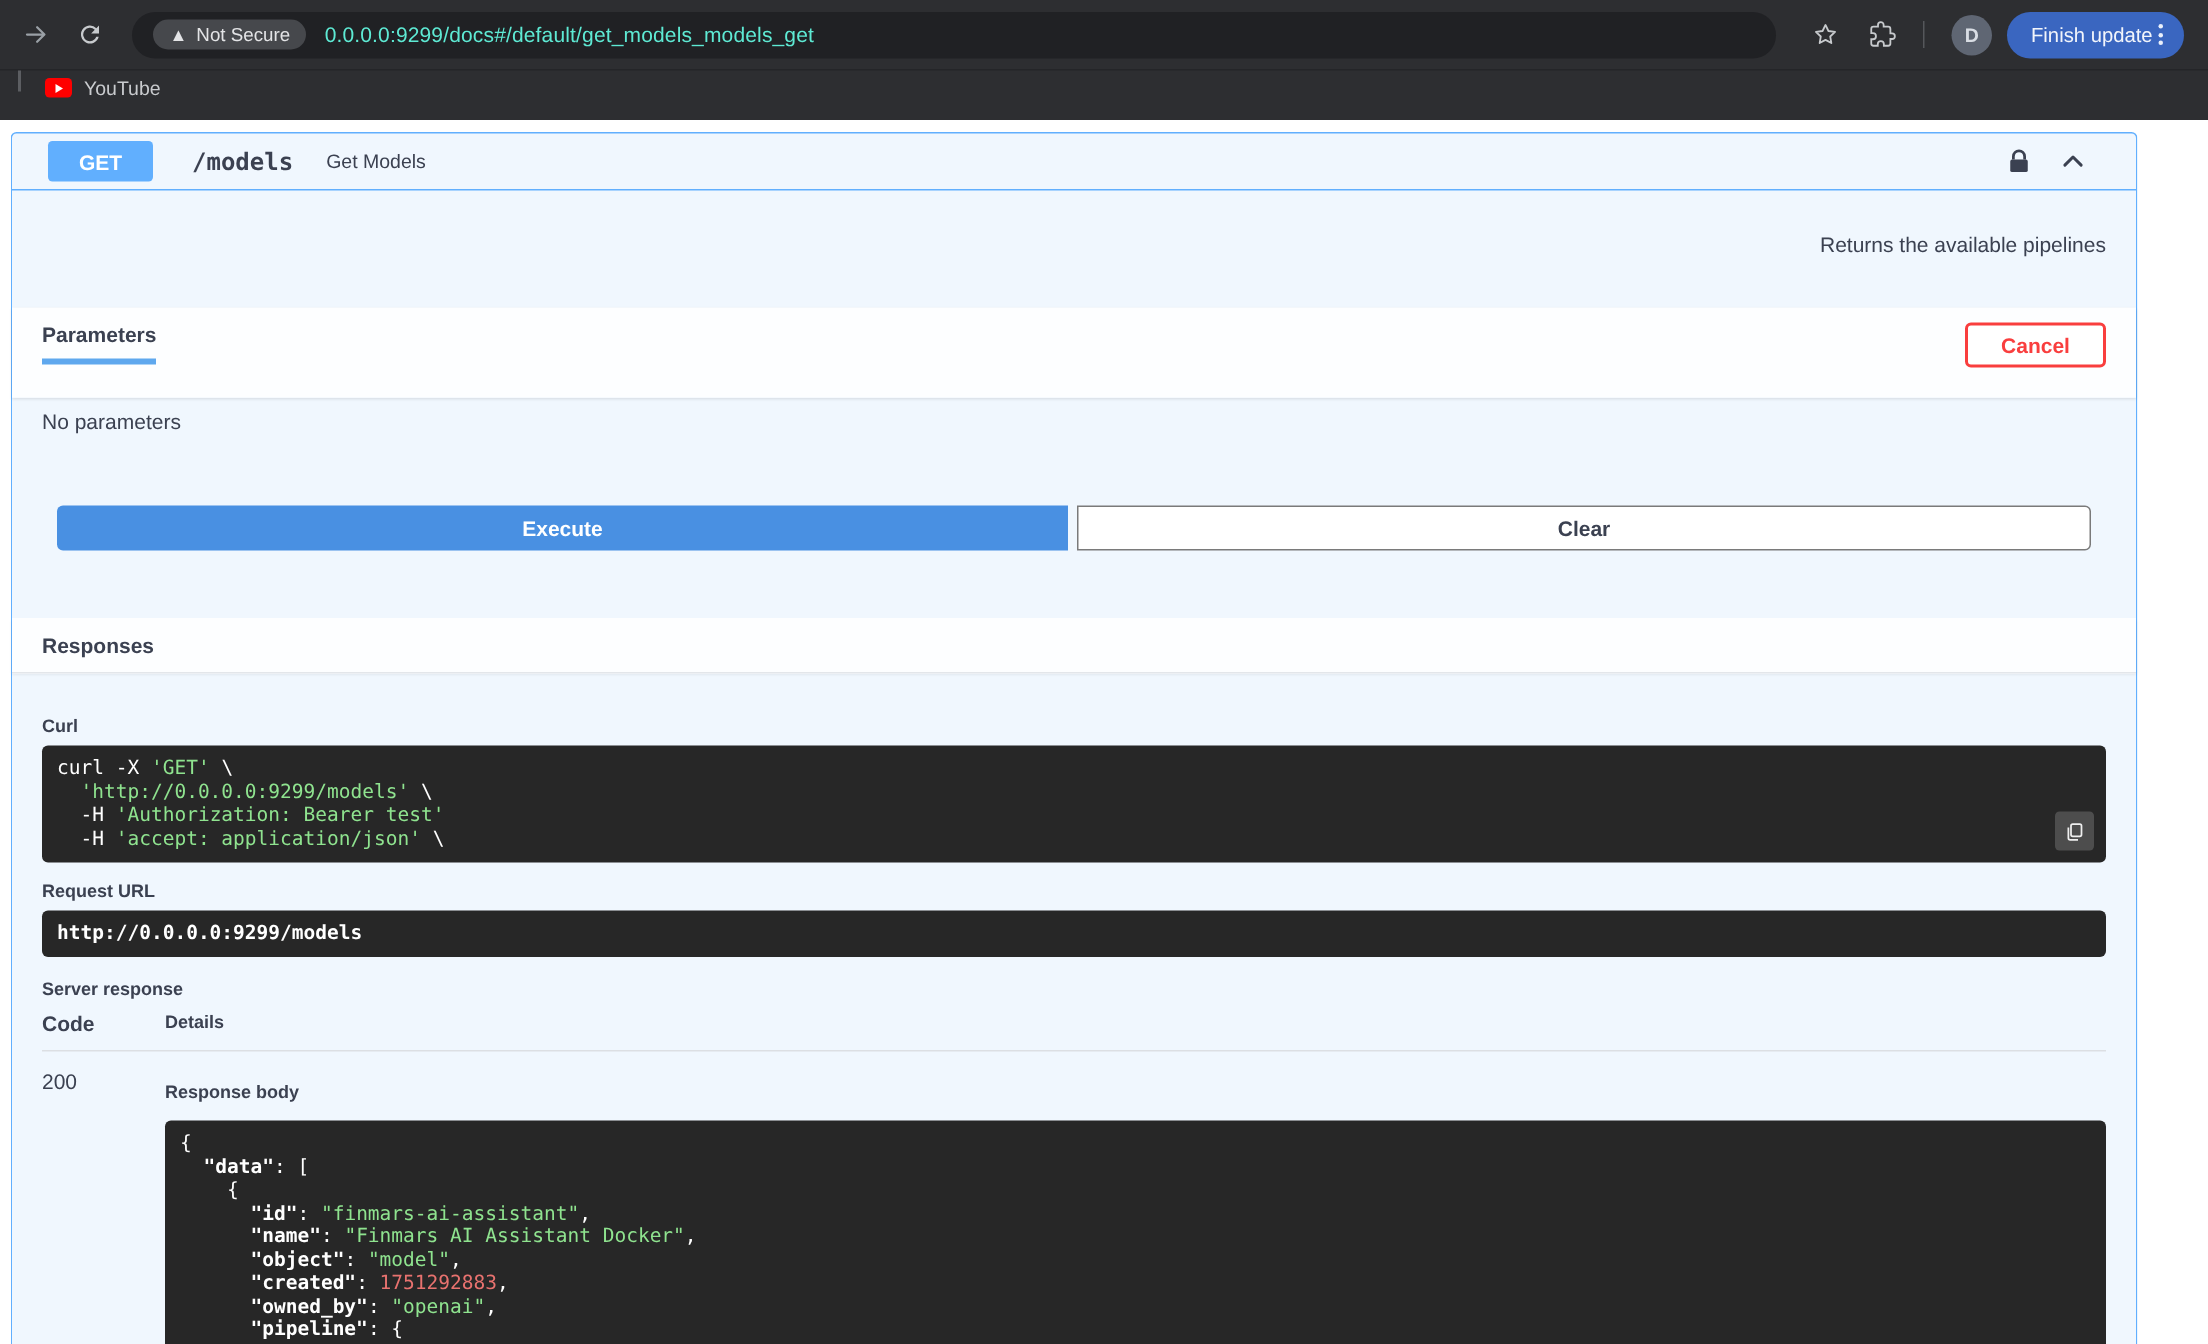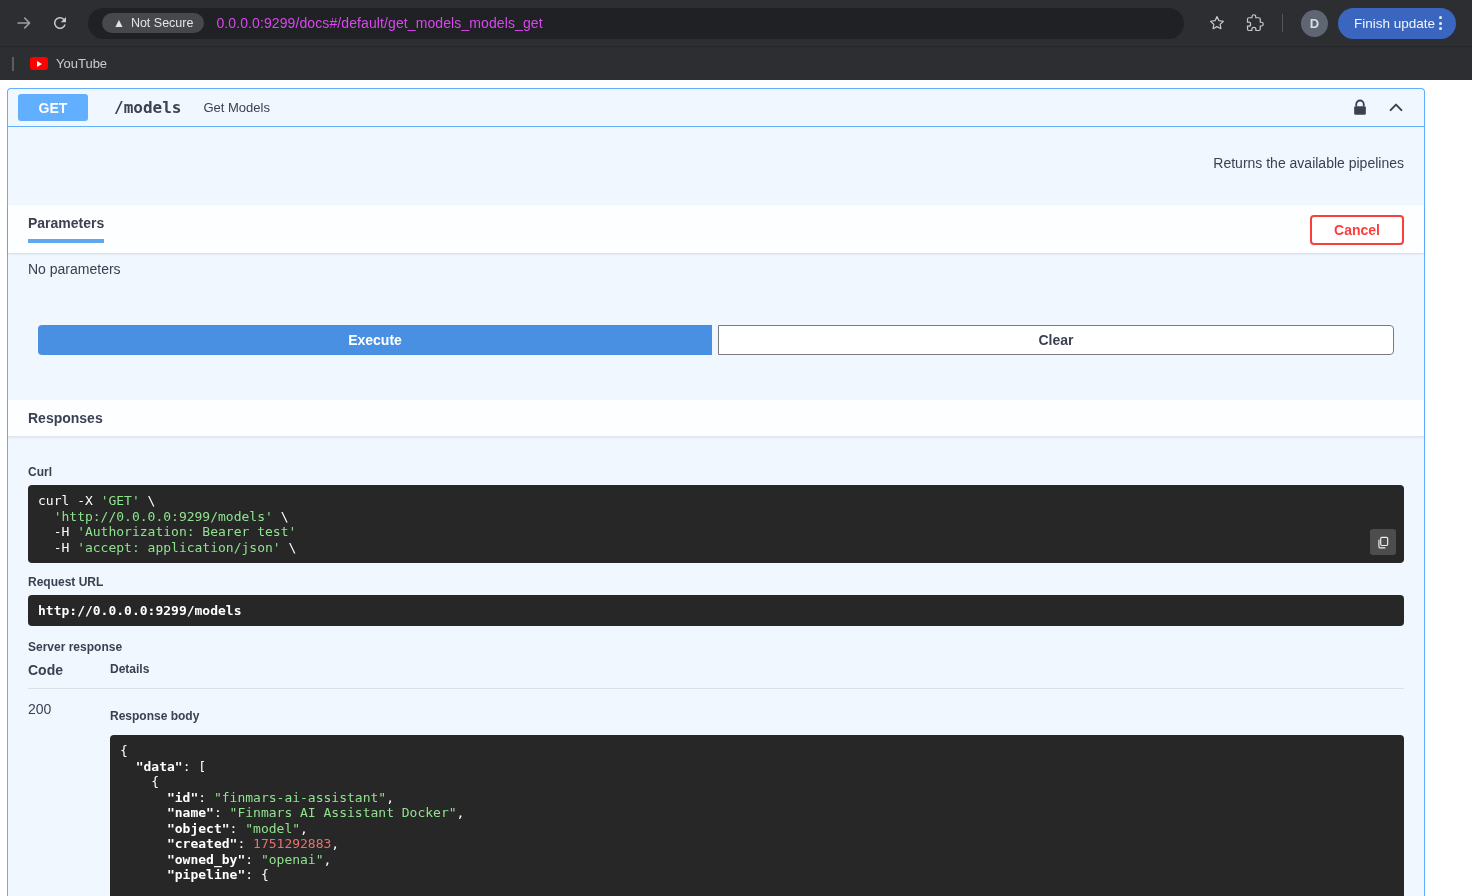--- a/index.html
+++ b/index.html
@@ -8,59 +8,59 @@
 
   
   .toolbar { height:46px; background:#2d2e31; display:flex; align-items:center; padding:0 10px; }
   .nav-btn { width:28px; height:28px; display:flex; align-items:center; justify-content:center;
              border-radius:50%; margin-right:8px; cursor:pointer; }
   .omnibox { flex:1; height:31px; background:#202124; border-radius:16px; display:flex;
              align-items:center; padding:0 14px; margin:0 14px 0 6px; max-width:1096px; }
   .sec-chip { display:flex; align-items:center; gap:6px; background:#46484c; border-radius:11px;
               padding:3px 11px; margin-right:12px; color:#e3e4e6; font-size:12.5px; }
   .warn-glyph { font-size:12px; color:#e3e4e6; }
-  .url-text { color:#d946ef; font-size:14px; letter-spacing:.1px; white-space:nowrap; }
+  .url-text { color:#5eead4; font-size:14px; letter-spacing:.1px; white-space:nowrap; }
   .tb-icon { width:30px; height:30px; display:flex; align-items:center; justify-content:center;
              color:#c7cacd; margin:0 4px; cursor:pointer; }
   .tb-sep { width:1px; height:18px; background:#55575b; margin:0 8px; }
   .avatar { width:27px; height:27px; border-radius:50%; background:#5f6673; color:#d9dde4;
             font-size:13px; font-weight:bold; display:flex; align-items:center; justify-content:center;
             margin:0 10px; cursor:pointer; }
   .update-pill { height:31px; background:#3a66c0; border-radius:16px; display:flex; align-items:center;
                  padding:0 10px 0 16px; color:#f2f5fb; font-size:13.5px; cursor:pointer; }
   .kebab { display:flex; flex-direction:column; gap:2.5px; padding:4px 4px; }
   .kebab i { width:3px; height:3px; border-radius:50%; background:#eaf0fb; display:block; }
 
   .bookmarks { height:34px; background:#2d2e31; border-top:1px solid #242528; display:flex;
-               align-items:center; padding:0 10px; }
+               align-items:flex-start; padding:0 10px; }
   .bm-sep { width:2px; height:14px; background:#5c5e62; margin:0 10px 0 2px; }
   .bm-item { display:flex; align-items:center; gap:8px; cursor:pointer; padding:4px 6px; border-radius:6px; }
   .yt-icon { width:18px; height:13px; background:#f00; border-radius:3px; position:relative; }
   .yt-icon::after { content:""; position:absolute; left:7px; top:3.5px; border-left:5px solid #fff;
                     border-top:3px solid transparent; border-bottom:3px solid transparent; }
   .bm-label { color:#c9cbce; font-size:13px; }
 
   
   .page { background:#fff; height:816px; padding-top:8px; color:#3b4151; }
   .opblock { margin-left:7px; width:1418px; min-height:816px; border:1px solid #61affe;
              border-bottom:none; border-radius:4px 4px 0 0; background:#f0f7fe; }
 
-  .op-summary { display:flex; align-items:center; padding:5px 10px; border-bottom:1px solid #61affe;
+  .op-summary { display:flex; align-items:center; padding:5px 24px; border-bottom:1px solid #61affe;
                 cursor:pointer; }
   .method-badge { width:70px; height:27px; background:#61affe; border-radius:3px; color:#fff;
                   font-weight:bold; font-size:14px; display:flex; align-items:center;
                   justify-content:center; }
   .op-path { font-family:"DejaVu Sans Mono", monospace; font-size:16px; font-weight:600;
              margin-left:26px; color:#3b4151; }
   .op-desc-short { font-size:13px; margin-left:22px; color:#3b4151; }
   .op-summary-right { margin-left:auto; display:flex; align-items:center; gap:16px; padding-right:8px; }
 
   .op-description { padding:28px 20px 34px; font-size:14px;text-align:right; }
 
-  .section-header { background:rgba(255,255,255,.85); padding:10px 20px 0; display:flex;
+  .section-header { background:rgba(255,255,255,.85); padding:10px 20px 12px; display:flex;
                     align-items:flex-start; justify-content:space-between;
                     box-shadow:0 1px 2px rgba(0,0,0,.12); }
   .tab-item { font-size:14px; font-weight:bold; padding-bottom:8px; border-bottom:4px solid #5fa8ee; }
   .btn-cancel { background:#fff; border:2px solid #f93e3e; color:#f93e3e; font-weight:bold;
                 font-size:14px; border-radius:4px; width:94px; height:30px; margin-bottom:8px;
                 cursor:pointer; font-family:"Liberation Sans", sans-serif; }
 
   .params-body { padding:8px 20px 28px; font-size:14px; }
 
   .execute-wrapper { padding:20px 30px 45px; display:flex; }

